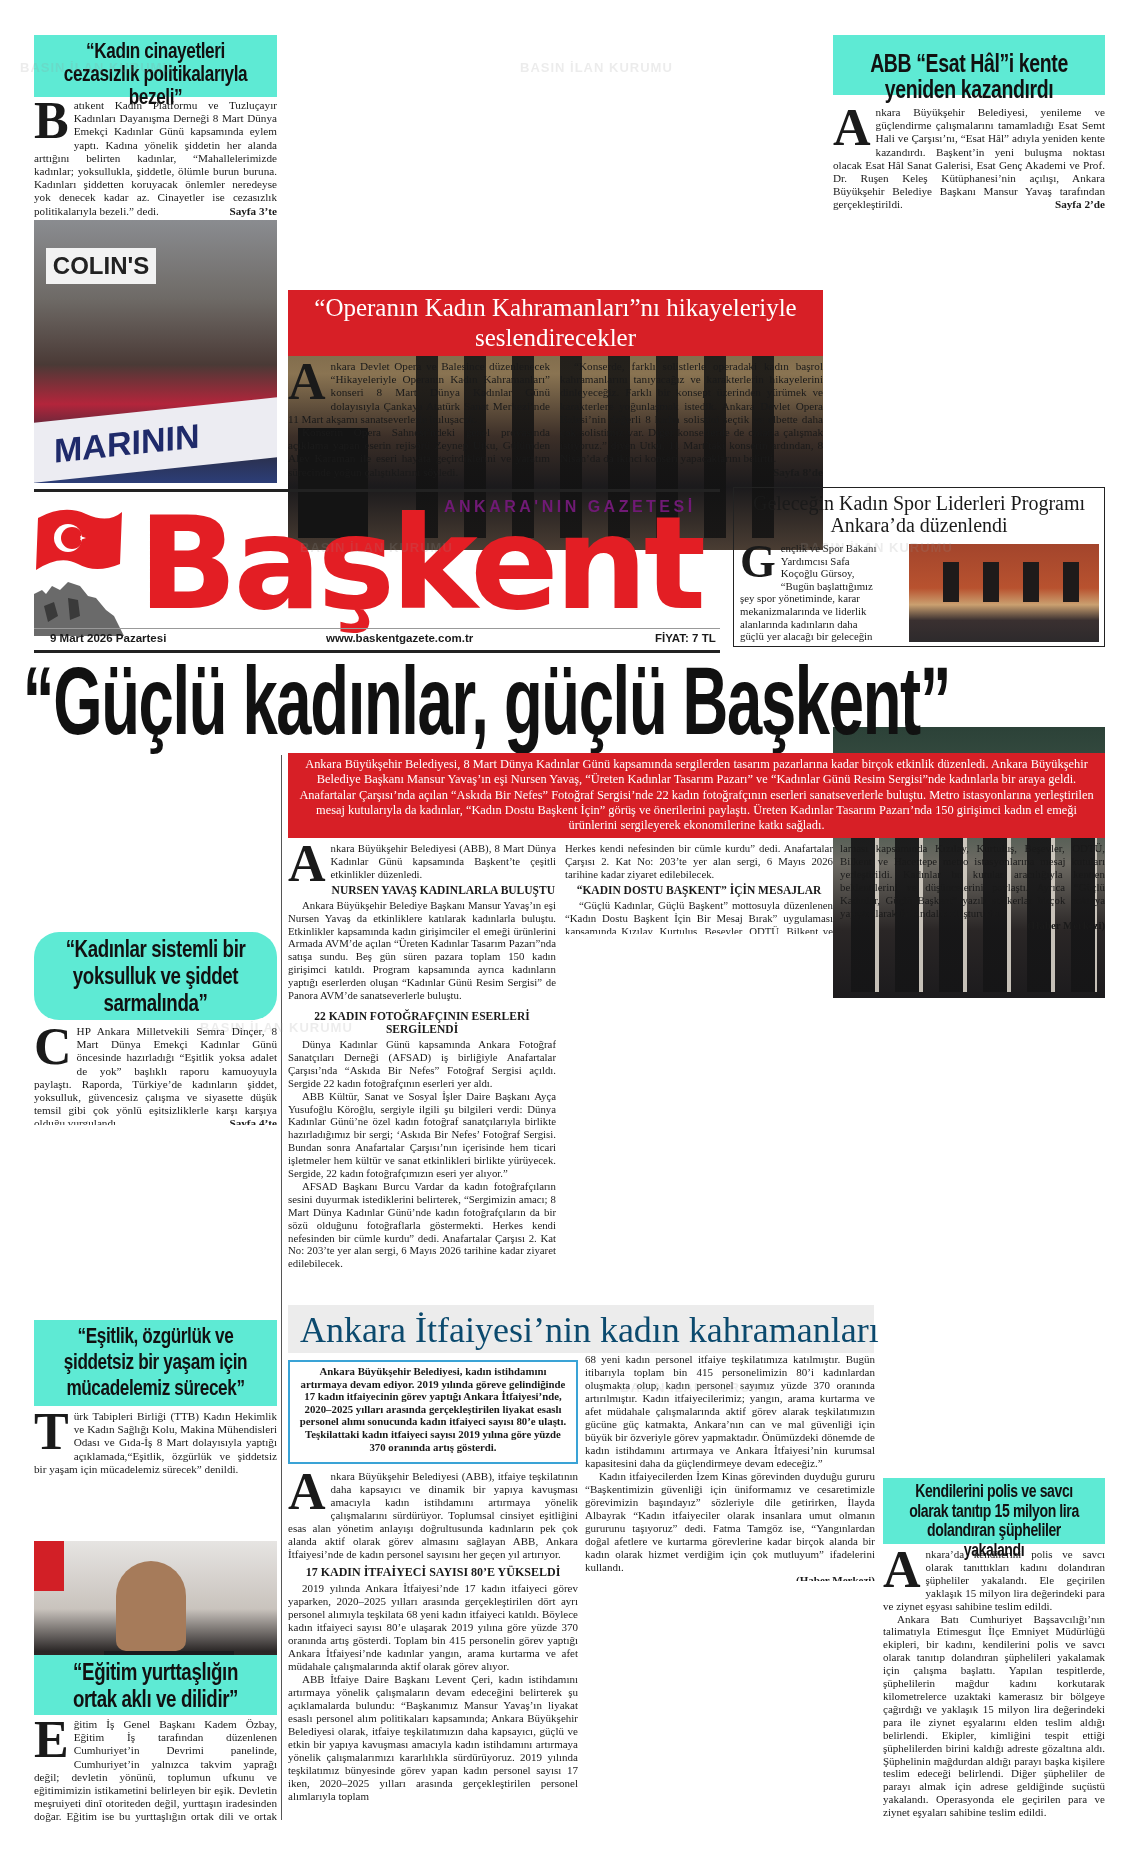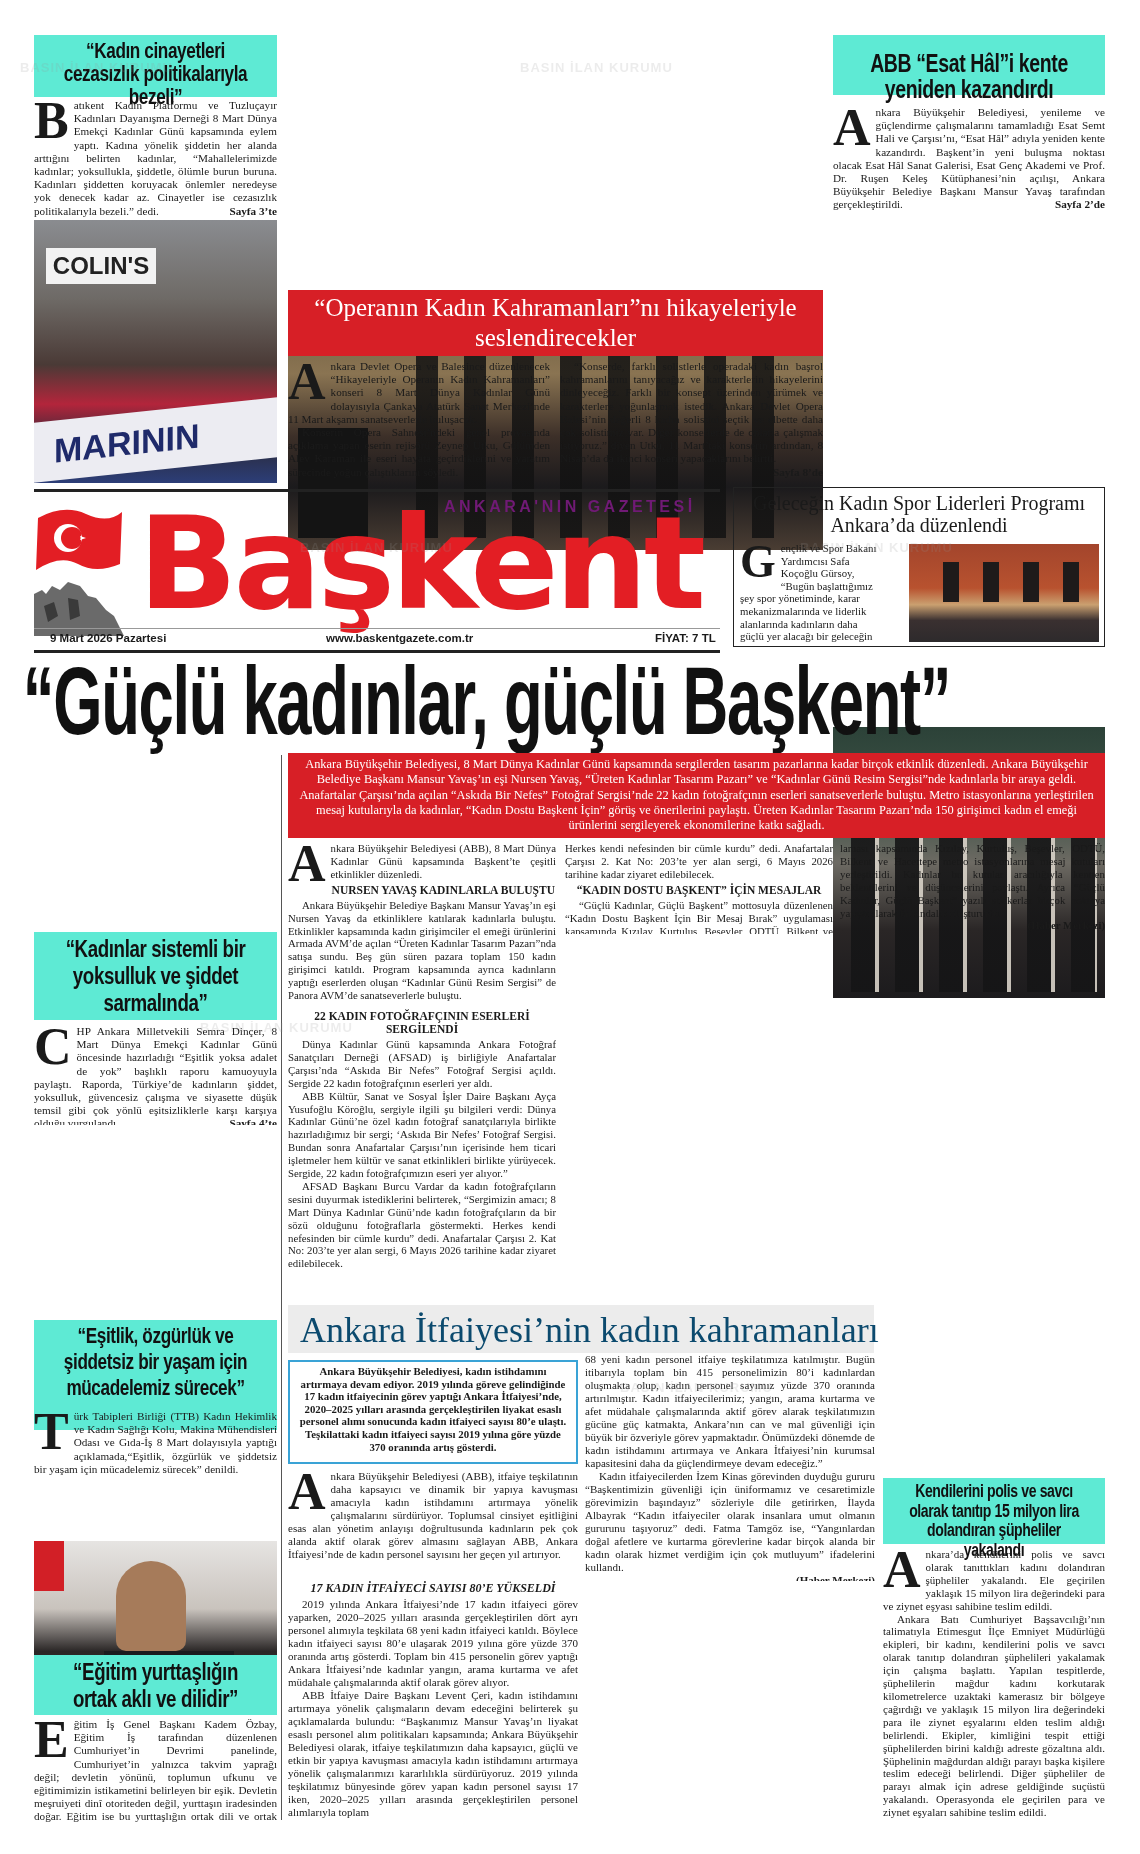--- a/index.html
+++ b/index.html
@@ -95,29 +95,29 @@
 
 <div class="abs" style="left:34px;top:655px;width:1071px;height:92px;text-align:left;overflow:visible;">
   <span style="display:inline-block;font:700 96px/92px 'Liberation Sans','DejaVu Sans',sans-serif;color:#111;transform:scaleX(0.66);transform-origin:center top;white-space:nowrap;letter-spacing:-2px;margin-left:-250px;margin-right:-250px;">“Güçlü kadınlar, güçlü Başkent”</span>
 </div>
 
 <div class="abs photo" style="left:34px;top:755px;width:243px;height:170px;background:linear-gradient(180deg,#e6e4e2 0%,#c9c3bd 40%,#2a2626 65%,#4a2a26 100%);">
   <div class="abs" style="left:0;top:0;width:30px;height:50px;background:#d21f26;"></div>
   <div class="abs" style="left:82px;top:20px;width:70px;height:90px;background:#a67b5a;border-radius:35px 35px 10px 10px;"></div>
   <div class="abs" style="left:70px;top:110px;width:130px;height:60px;background:#1b1b1e;"></div>
 </div>
-<div class="abs hbox" style="left:34px;top:932px;width:243px;height:88px;padding-top:3px;">
+<div class="abs hbox" style="left:34px;top:932px;width:243px;height:88px;padding-top:3px;border-radius:25px;">
   <span class="t cond" style="font-size:24px;line-height:27px;">“Kadınlar sistemli bir yoksulluk ve şiddet sarmalında”</span>
 </div>
 <div class="abs body" style="left:34px;top:1025px;width:243px;height:100px;overflow:hidden;">
   <span class="drop">C</span><span>HP Ankara Milletvekili Semra Dinçer, 8 Mart Dünya Emekçi Kadınlar Günü öncesinde hazırladığı “Eşitlik yoksa adalet de yok” başlıklı raporu kamuoyuyla paylaştı. Raporda, Türkiye’de kadınların şiddet, yoksulluk, güvencesiz çalışma ve siyasette düşük temsil gibi çok yönlü eşitsizliklerle karşı karşıya olduğu vurgulandı.</span>
   <span class="sayfa">Sayfa 4’te</span>
 </div>
 
-<div class="abs hbox" style="left:34px;top:1320px;width:243px;height:110px;padding-top:3px;">
+<div class="abs hbox" style="left:34px;top:1320px;width:243px;height:86px;padding-top:3px;">
   <span class="t cond" style="font-size:22px;line-height:26px;">“Eşitlik, özgürlük ve şiddetsiz bir yaşam için mücadelemiz sürecek”</span>
 </div>
 <div class="abs body" style="left:34px;top:1410px;width:243px;height:68px;overflow:hidden;">
   <span class="drop">T</span><span>ürk Tabipleri Birliği (TTB) Kadın Hekimlik ve Kadın Sağlığı Kolu, Makina Mühendisleri Odası ve Gıda-İş 8 Mart dolayısıyla yaptığı açıklamada,“Eşitlik, özgürlük ve şiddetsiz bir yaşam için mücadelemiz sürecek” denildi.</span>
   <span class="sayfa">Sayfa 2’de</span>
 </div>
 
 <div class="abs hbox" style="left:34px;top:1655px;width:243px;height:60px;padding-top:3px;">
   <span class="t cond" style="font-size:24px;line-height:27px;">“Eğitim yurttaşlığın ortak aklı ve dilidir”</span>
 </div>
@@ -151,21 +151,21 @@
 </div>
 
 <div class="abs" style="left:288px;top:1305px;width:586px;height:48px;background:#ececec;">
   <div class="abs" style="left:12px;top:4px;font:400 36px/42px 'Liberation Serif',serif;white-space:nowrap;color:#0c4a6e;">Ankara İtfaiyesi’nin kadın kahramanları</div>
 </div>
 <div class="abs" style="left:288px;top:1360px;width:290px;height:104px;border:2px solid #3aa3d6;padding:3px 6px;text-align:center;font:700 10.8px/12.6px 'Liberation Serif',serif;">
   <span>Ankara Büyükşehir Belediyesi, kadın istihdamını artırmaya devam ediyor. 2019 yılında göreve gelindiğinde 17 kadın itfaiyecinin görev yaptığı Ankara İtfaiyesi’nde, 2020–2025 yılları arasında gerçekleştirilen liyakat esaslı personel alımı sonucunda kadın itfaiyeci sayısı 80’e ulaştı. Teşkilattaki kadın itfaiyeci sayısı 2019 yılına göre yüzde 370 oranında artış gösterdi.</span>
 </div>
 <div class="abs body" style="left:288px;top:1470px;width:290px;height:352px;overflow:hidden;font-size:11px;line-height:13px;">
   <span class="drop">A</span><span>nkara Büyükşehir Belediyesi (ABB), itfaiye teşkilatının daha kapsayıcı ve dinamik bir yapıya kavuşması amacıyla kadın istihdamını artırmaya yönelik çalışmalarını sürdürüyor. Toplumsal cinsiyet eşitliğini esas alan yönetim anlayışı doğrultusunda kadınların pek çok alanda aktif olarak görev almasını sağlayan ABB, Ankara İtfaiyesi’nde de kadın personel sayısını her geçen yıl artırıyor.</span>
-  <div class="sub" style="margin:21px 0 3px;font-size:12px;font-style:italic;">17 KADIN İTFAİYECİ SAYISI 80’E YÜKSELDİ</div>
+  <div class="sub" style="margin:5px 0 3px;font-size:12px;">17 KADIN İTFAİYECİ SAYISI 80’E YÜKSELDİ</div>
   <p>2019 yılında Ankara İtfaiyesi’nde 17 kadın itfaiyeci görev yaparken, 2020–2025 yılları arasında gerçekleştirilen dört ayrı personel alımıyla teşkilata 68 yeni kadın itfaiyeci katıldı. Böylece kadın itfaiyeci sayısı 80’e ulaşarak 2019 yılına göre yüzde 370 oranında artış gösterdi. Toplam bin 415 personelin görev yaptığı Ankara İtfaiyesi’nde kadınlar yangın, arama kurtarma ve afet müdahale çalışmalarında aktif olarak görev alıyor.</p>
   <p>ABB İtfaiye Daire Başkanı Levent Çeri, kadın istihdamını artırmaya yönelik çalışmaların devam edeceğini belirterek şu açıklamalarda bulundu: “Başkanımız Mansur Yavaş’ın liyakat esaslı personel alım politikaları kapsamında; Ankara Büyükşehir Belediyesi olarak, itfaiye teşkilatımızın daha kapsayıcı, güçlü ve etkin bir yapıya kavuşması amacıyla kadın istihdamını artırmaya yönelik çalışmalarımızı kararlılıkla sürdürüyoruz. 2019 yılında teşkilatımız bünyesinde görev yapan kadın personel sayısı 17 iken, 2020–2025 yılları arasında gerçekleştirilen personel alımlarıyla toplam</p>
 </div>
 <div class="abs body" style="left:585px;top:1353px;width:290px;height:228px;overflow:hidden;font-size:11px;line-height:13px;">
   <p class="first">68 yeni kadın personel itfaiye teşkilatımıza katılmıştır. Bugün itibarıyla toplam bin 415 personelimizin 80’i kadınlardan oluşmakta olup, kadın personel sayımız yüzde 370 oranında artırılmıştır. Kadın itfaiyecilerimiz; yangın, arama kurtarma ve afet müdahale çalışmalarında aktif görev alarak teşkilatımızın gücüne güç katmakta, Ankara’nın can ve mal güvenliği için büyük bir özveriyle görev yapmaktadır. Önümüzdeki dönemde de kadın istihdamını artırmaya ve Ankara İtfaiyesi’nin kurumsal kapasitesini daha da güçlendirmeye devam edeceğiz.”</p>
   <p>Kadın itfaiyecilerden İzem Kinas görevinden duyduğu gururu “Başkentimizin güvenliği için üniformamız ve cesaretimizle görevimizin başındayız” sözleriyle dile getirirken, İlayda Albayrak “Kadın itfaiyeciler olarak insanlara umut olmanın gururunu taşıyoruz” dedi. Fatma Tamgöz ise, “Yangınlardan doğal afetlere ve kurtarma görevlerine kadar birçok alanda bir kadın olarak hizmet verdiğim için çok mutluyum” ifadelerini kullandı.</p>
   <span class="sayfa">(Haber Merkezi)</span>
 </div>
 
 <div class="abs hbox" style="left:883px;top:1478px;width:222px;height:66px;padding-top:4px;">

